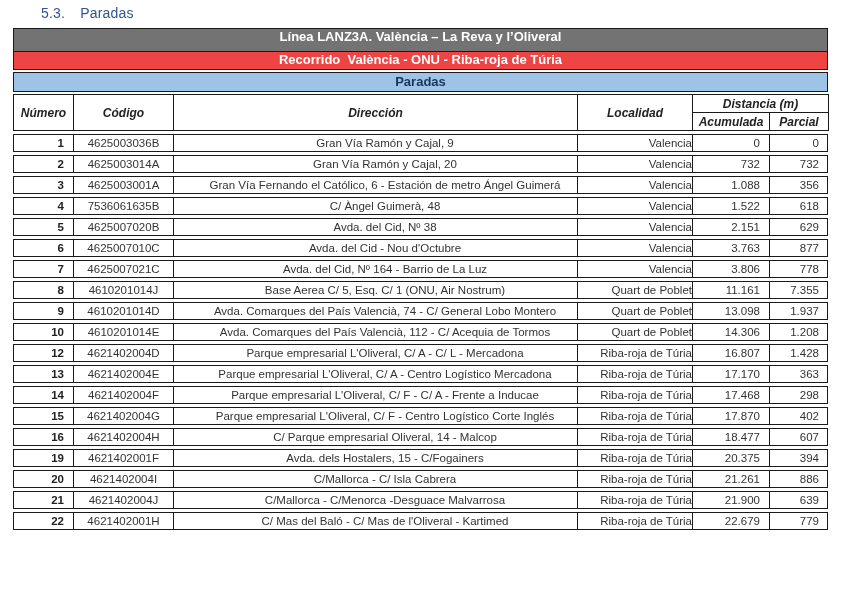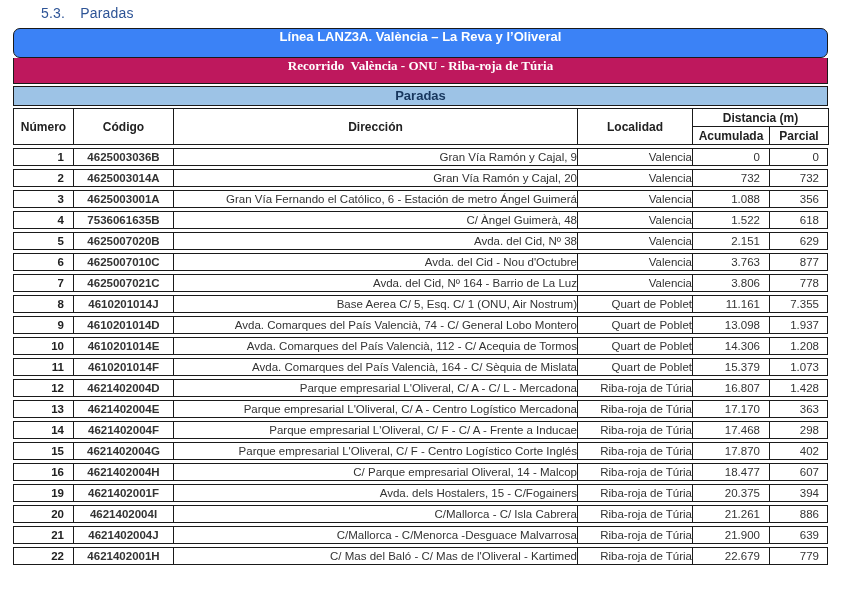--- a/index.html
+++ b/index.html
@@ -7,41 +7,41 @@
               font-family:"Liberation Sans", sans-serif; }
 
   .section-heading { position:absolute; top:5px; left:41px; font-size:14px;
                      color:#2E5496; letter-spacing:0.2px; }
   .section-heading .num { margin-right:15px; }
 
   .tbl-wrap { position:absolute; left:13px; top:28px; width:815px; }
 
   .bar { width:100%; border:1px solid #1a1a1a; text-align:center; font-weight:bold;
          font-size:13px; white-space:pre; }
-  .bar-navy { background:#3b82f6; color:#ffffff; height:30px; line-height:16px;border-radius:7px; }
-  .bar-gray { background:#be185d; color:#ffffff; height:26px; line-height:16px; border-top:none;font-family:Liberation Serif, serif; }
+  .bar-navy { background:#737373; color:#ffffff; height:24px; line-height:16px; }
+  .bar-gray { background:#ef4444; color:#ffffff; height:18px; line-height:16px; border-top:none; }
   .bar-blue { background:#9DC3E6; color:#17365D; height:20px; line-height:18px; margin-top:2px; }
 
   table { table-layout:fixed; width:815px; }
 
-  table.thead { border-collapse:collapse; margin-top:2px; }
+  table.thead { border-collapse:collapse; margin-top:2px;font-style:italic; }
   table.thead th { border:1px solid #1a1a1a; background:#ffffff; color:#222222;
                    font-size:12px; font-weight:bold; padding:0; overflow:hidden;
                    white-space:nowrap; }
   table.thead tr { height:18px; }
 
   table.tbody { border-collapse:separate; border-spacing:0 3px; margin-top:0; }
   table.tbody td { border-top:1px solid #1a1a1a; border-bottom:1px solid #1a1a1a;
                    border-left:1px solid #1a1a1a; height:17px; line-height:16px;
                    font-size:11.5px; color:#333333; padding:0; overflow:hidden;
                    white-space:nowrap; background:#ffffff; }
   table.tbody td:last-child { border-right:1px solid #1a1a1a; }
   table.tbody td.c0 { text-align:right; padding-right:9px; font-weight:bold; color:#222222; }
-  table.tbody td.c1 { text-align:center;font-weight:bold; }
-  table.tbody td.c2 { text-align:right; padding-left:19px; }
+  table.tbody td.c1 { text-align:center; }
+  table.tbody td.c2 { text-align:center; padding-left:19px; }
   table.tbody td.c3 { text-align:right; }
   table.tbody td.c4 { text-align:right; padding-right:9px; }
   table.tbody td.c5 { text-align:right; padding-right:8px; }
 </style>
 </head>
 <body>
 
 <div class="section-heading">
   <span class="num">5.3.</span><span>Paradas</span>
 </div>
@@ -160,28 +160,20 @@
         </tr>
         <tr>
           <td class="c0">10</td>
           <td class="c1">4610201014E</td>
           <td class="c2">Avda. Comarques del País Valencià, 112 - C/ Acequia de Tormos</td>
           <td class="c3">Quart de Poblet</td>
           <td class="c4">14.306</td>
           <td class="c5">1.208</td>
         </tr>
         <tr>
-          <td class="c0">11</td>
-          <td class="c1">4610201014F</td>
-          <td class="c2">Avda. Comarques del País Valencià, 164 - C/ Sèquia de Mislata</td>
-          <td class="c3">Quart de Poblet</td>
-          <td class="c4">15.379</td>
-          <td class="c5">1.073</td>
-        </tr>
-        <tr>
           <td class="c0">12</td>
           <td class="c1">4621402004D</td>
           <td class="c2">Parque empresarial L'Oliveral, C/ A - C/ L - Mercadona</td>
           <td class="c3">Riba-roja de Túria</td>
           <td class="c4">16.807</td>
           <td class="c5">1.428</td>
         </tr>
         <tr>
           <td class="c0">13</td>
           <td class="c1">4621402004E</td>

